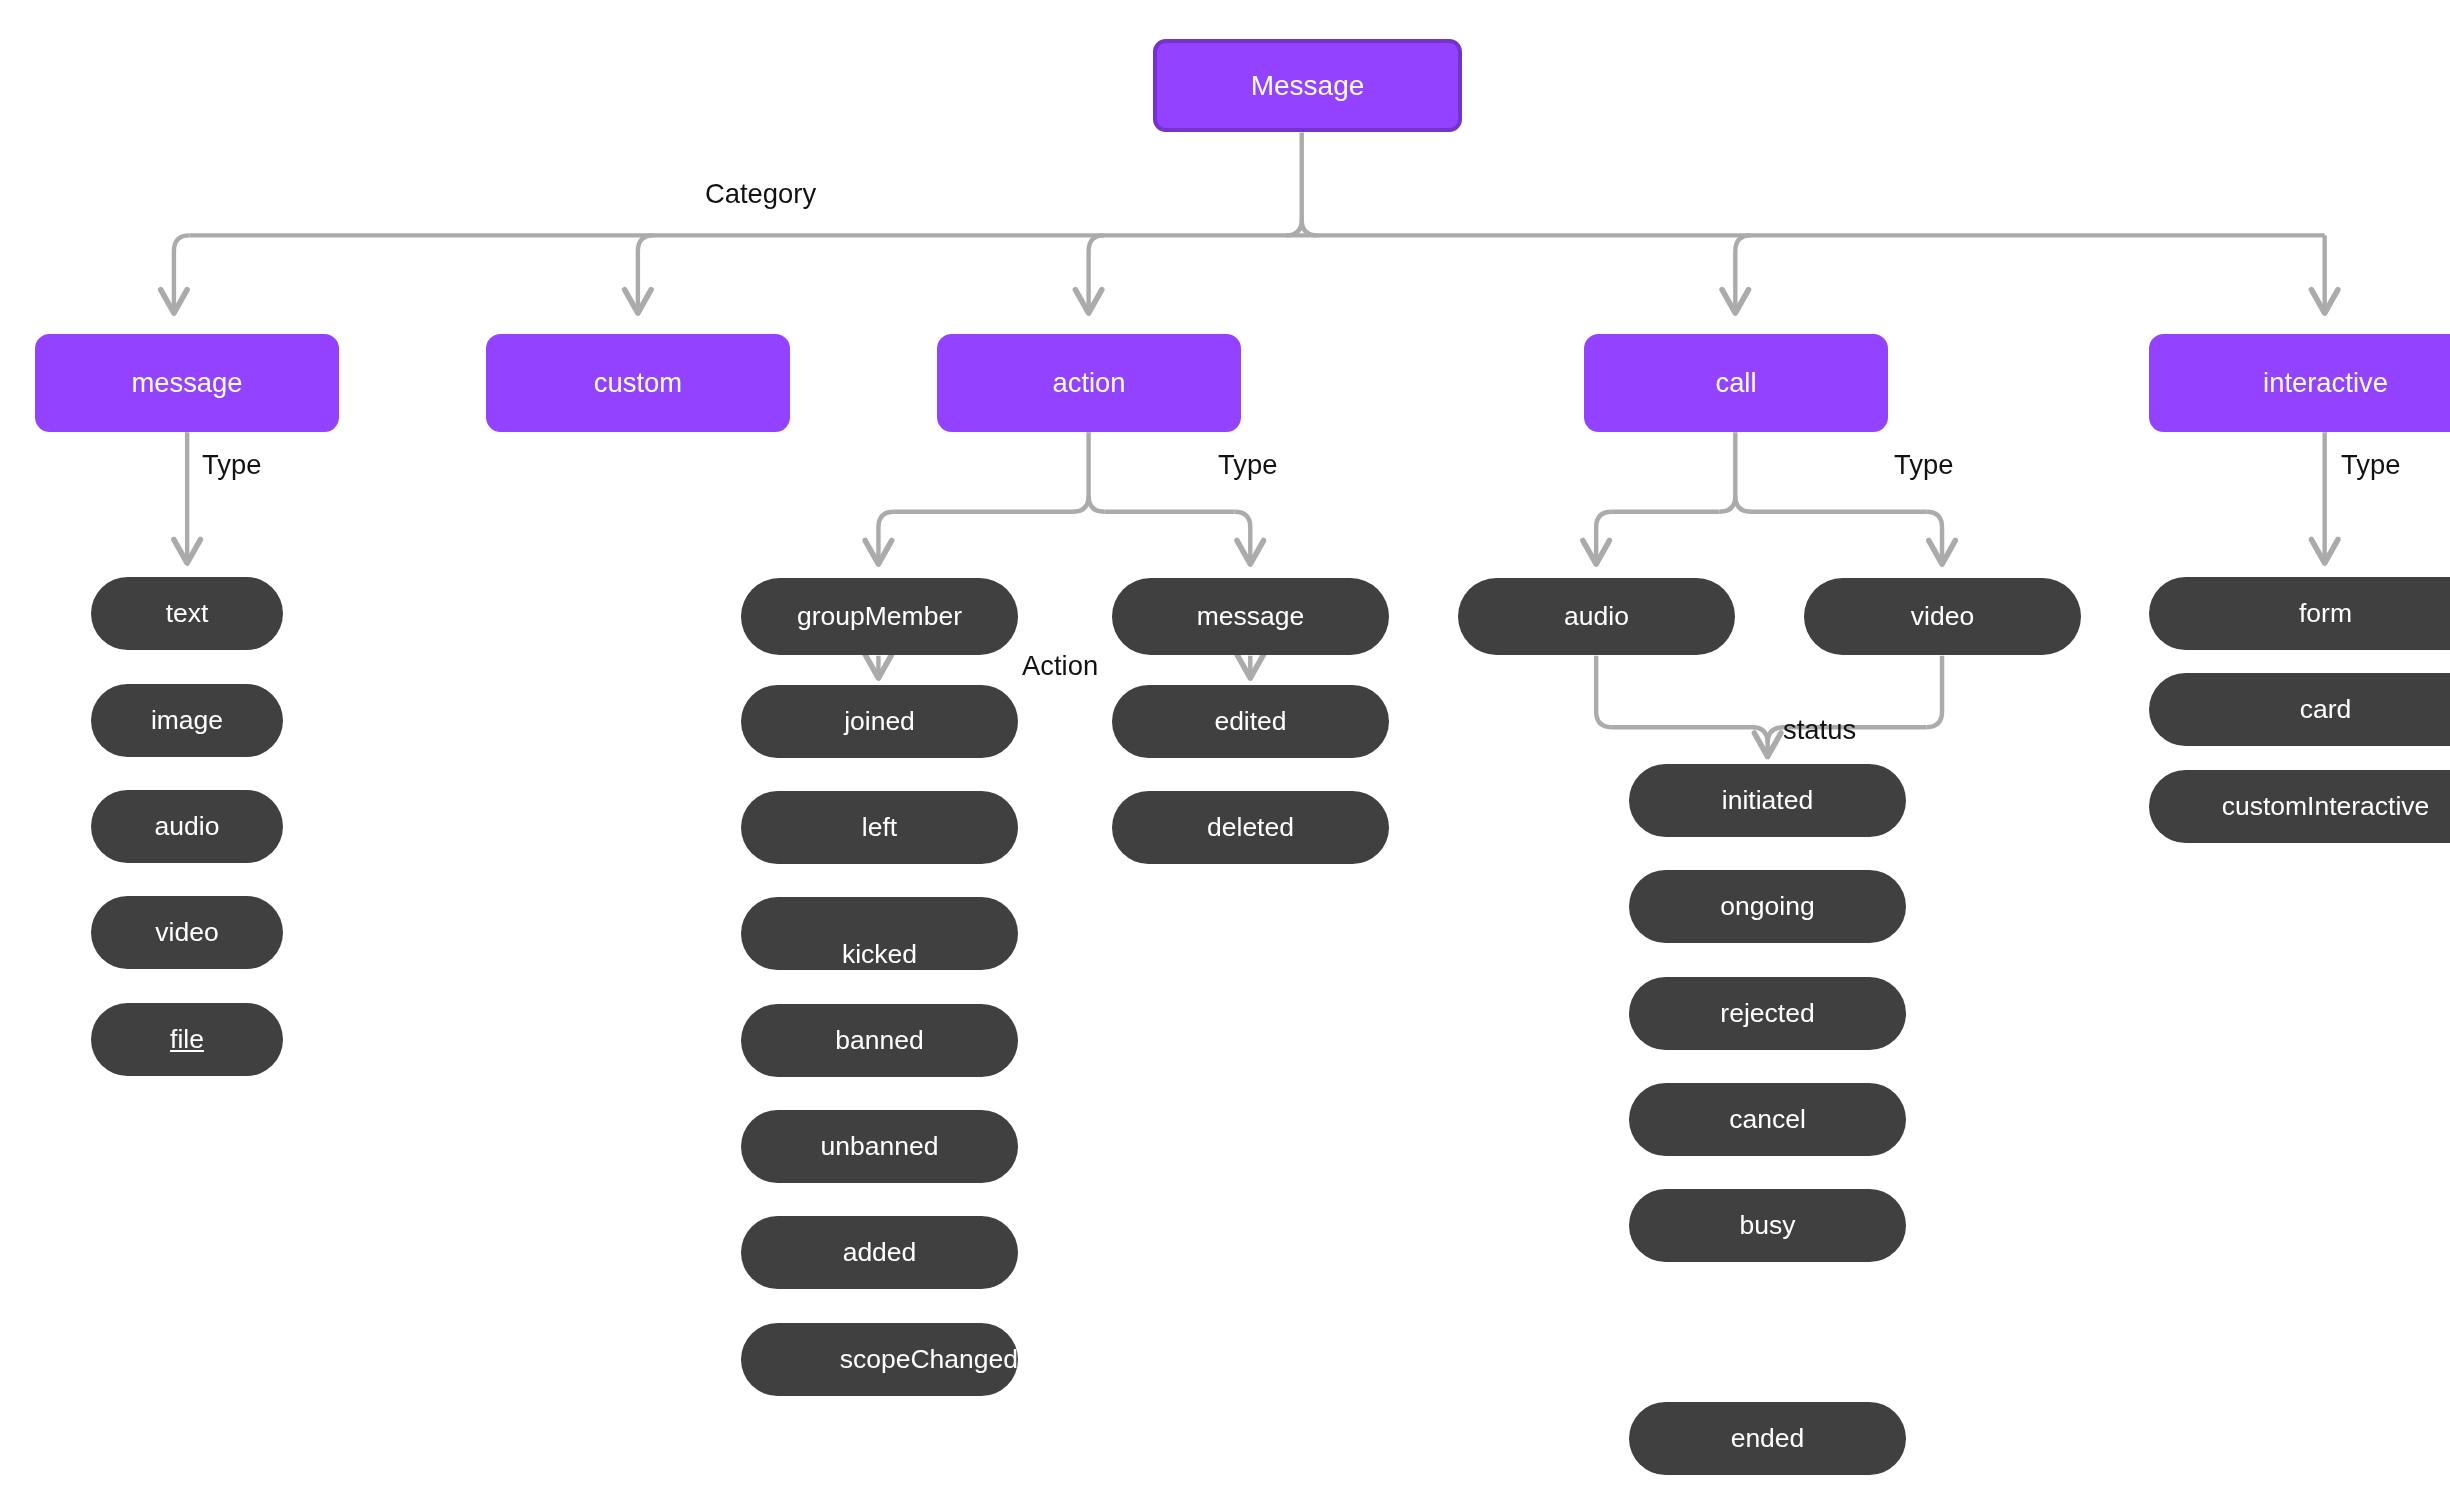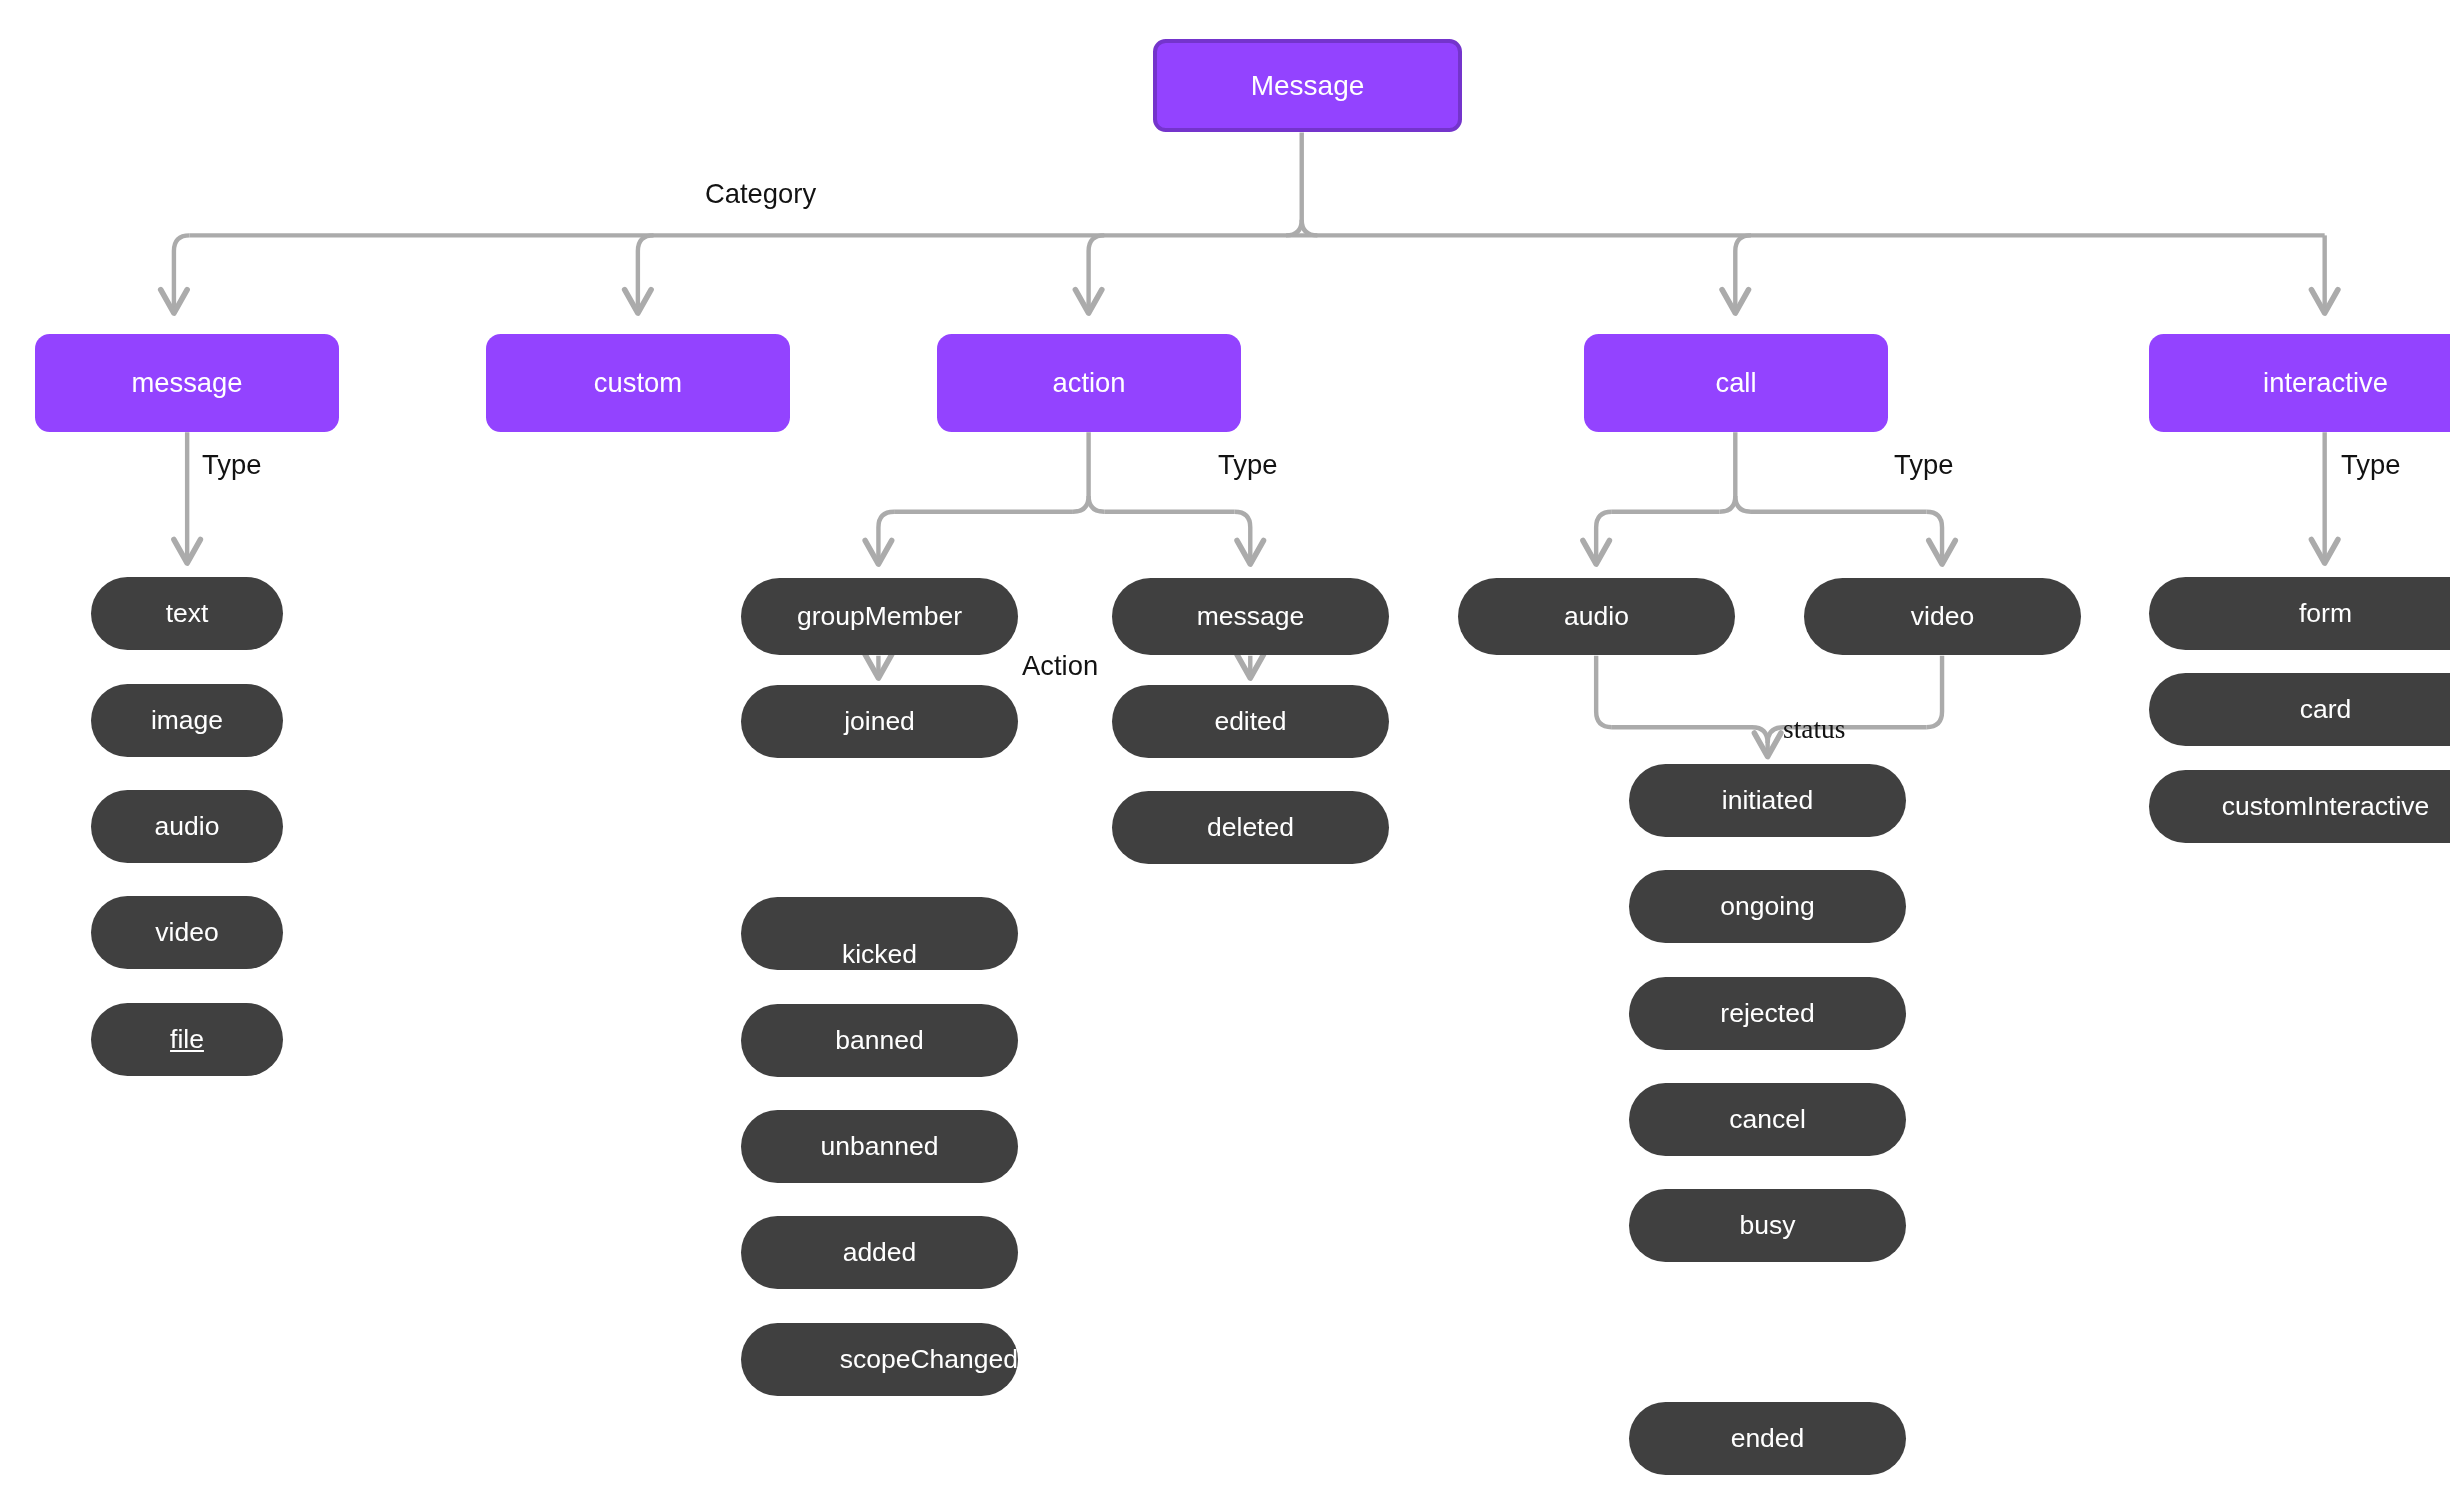--- a/index.html
+++ b/index.html
@@ -118,21 +118,21 @@
   <div class="edge-label" style="left:705px; top:180px;">Category</div>
 
   <div class="edge-label" style="left:202px; top:451px;">Type</div>
 
   <div class="edge-label" style="left:1218px; top:451px;">Type</div>
 
   <div class="edge-label" style="left:1022px; top:652px;">Action</div>
 
   <div class="edge-label" style="left:1894px; top:451px;">Type</div>
 
-  <div class="edge-label" style="left:1783px; top:716px;font-family:Liberation Serif, serif;">status</div>
+  <div class="edge-label" style="left:1783px; top:716px;">status</div>
 
   <div class="edge-label" style="left:2341px; top:451px;">Type</div>
 
   <div class="node node-cat" style="left:35px; top:334px; width:304px; height:98px;">
     <span>message</span>
   </div>
 
   <div class="node node-cat" style="left:486px; top:334px; width:304px; height:98px;">
     <span>custom</span>
   </div>
@@ -168,20 +168,23 @@
   <div class="node node-leaf" style="left:741px; top:578px; width:277px; height:77px;text-align:center;">
     <span>groupMember</span>
   </div>
   <div class="node node-leaf" style="left:1112px; top:578px; width:277px; height:77px;">
     <span>message</span>
   </div>
 
   <div class="node node-leaf" style="left:741px; top:685px; width:277px; height:73px;">
     <span>joined</span>
   </div>
+  <div class="node node-leaf" style="left:741px; top:791px; width:277px; height:73px;">
+    <span>left</span>
+  </div>
   <div class="node node-leaf" style="left:741px; top:897px; width:277px; height:73px;align-items:flex-end;">
     <span>kicked</span>
   </div>
   <div class="node node-leaf" style="left:741px; top:1004px; width:277px; height:73px;">
     <span>banned</span>
   </div>
   <div class="node node-leaf" style="left:741px; top:1110px; width:277px; height:73px;">
     <span>unbanned</span>
   </div>
   <div class="node node-leaf" style="left:741px; top:1216px; width:277px; height:73px;">

